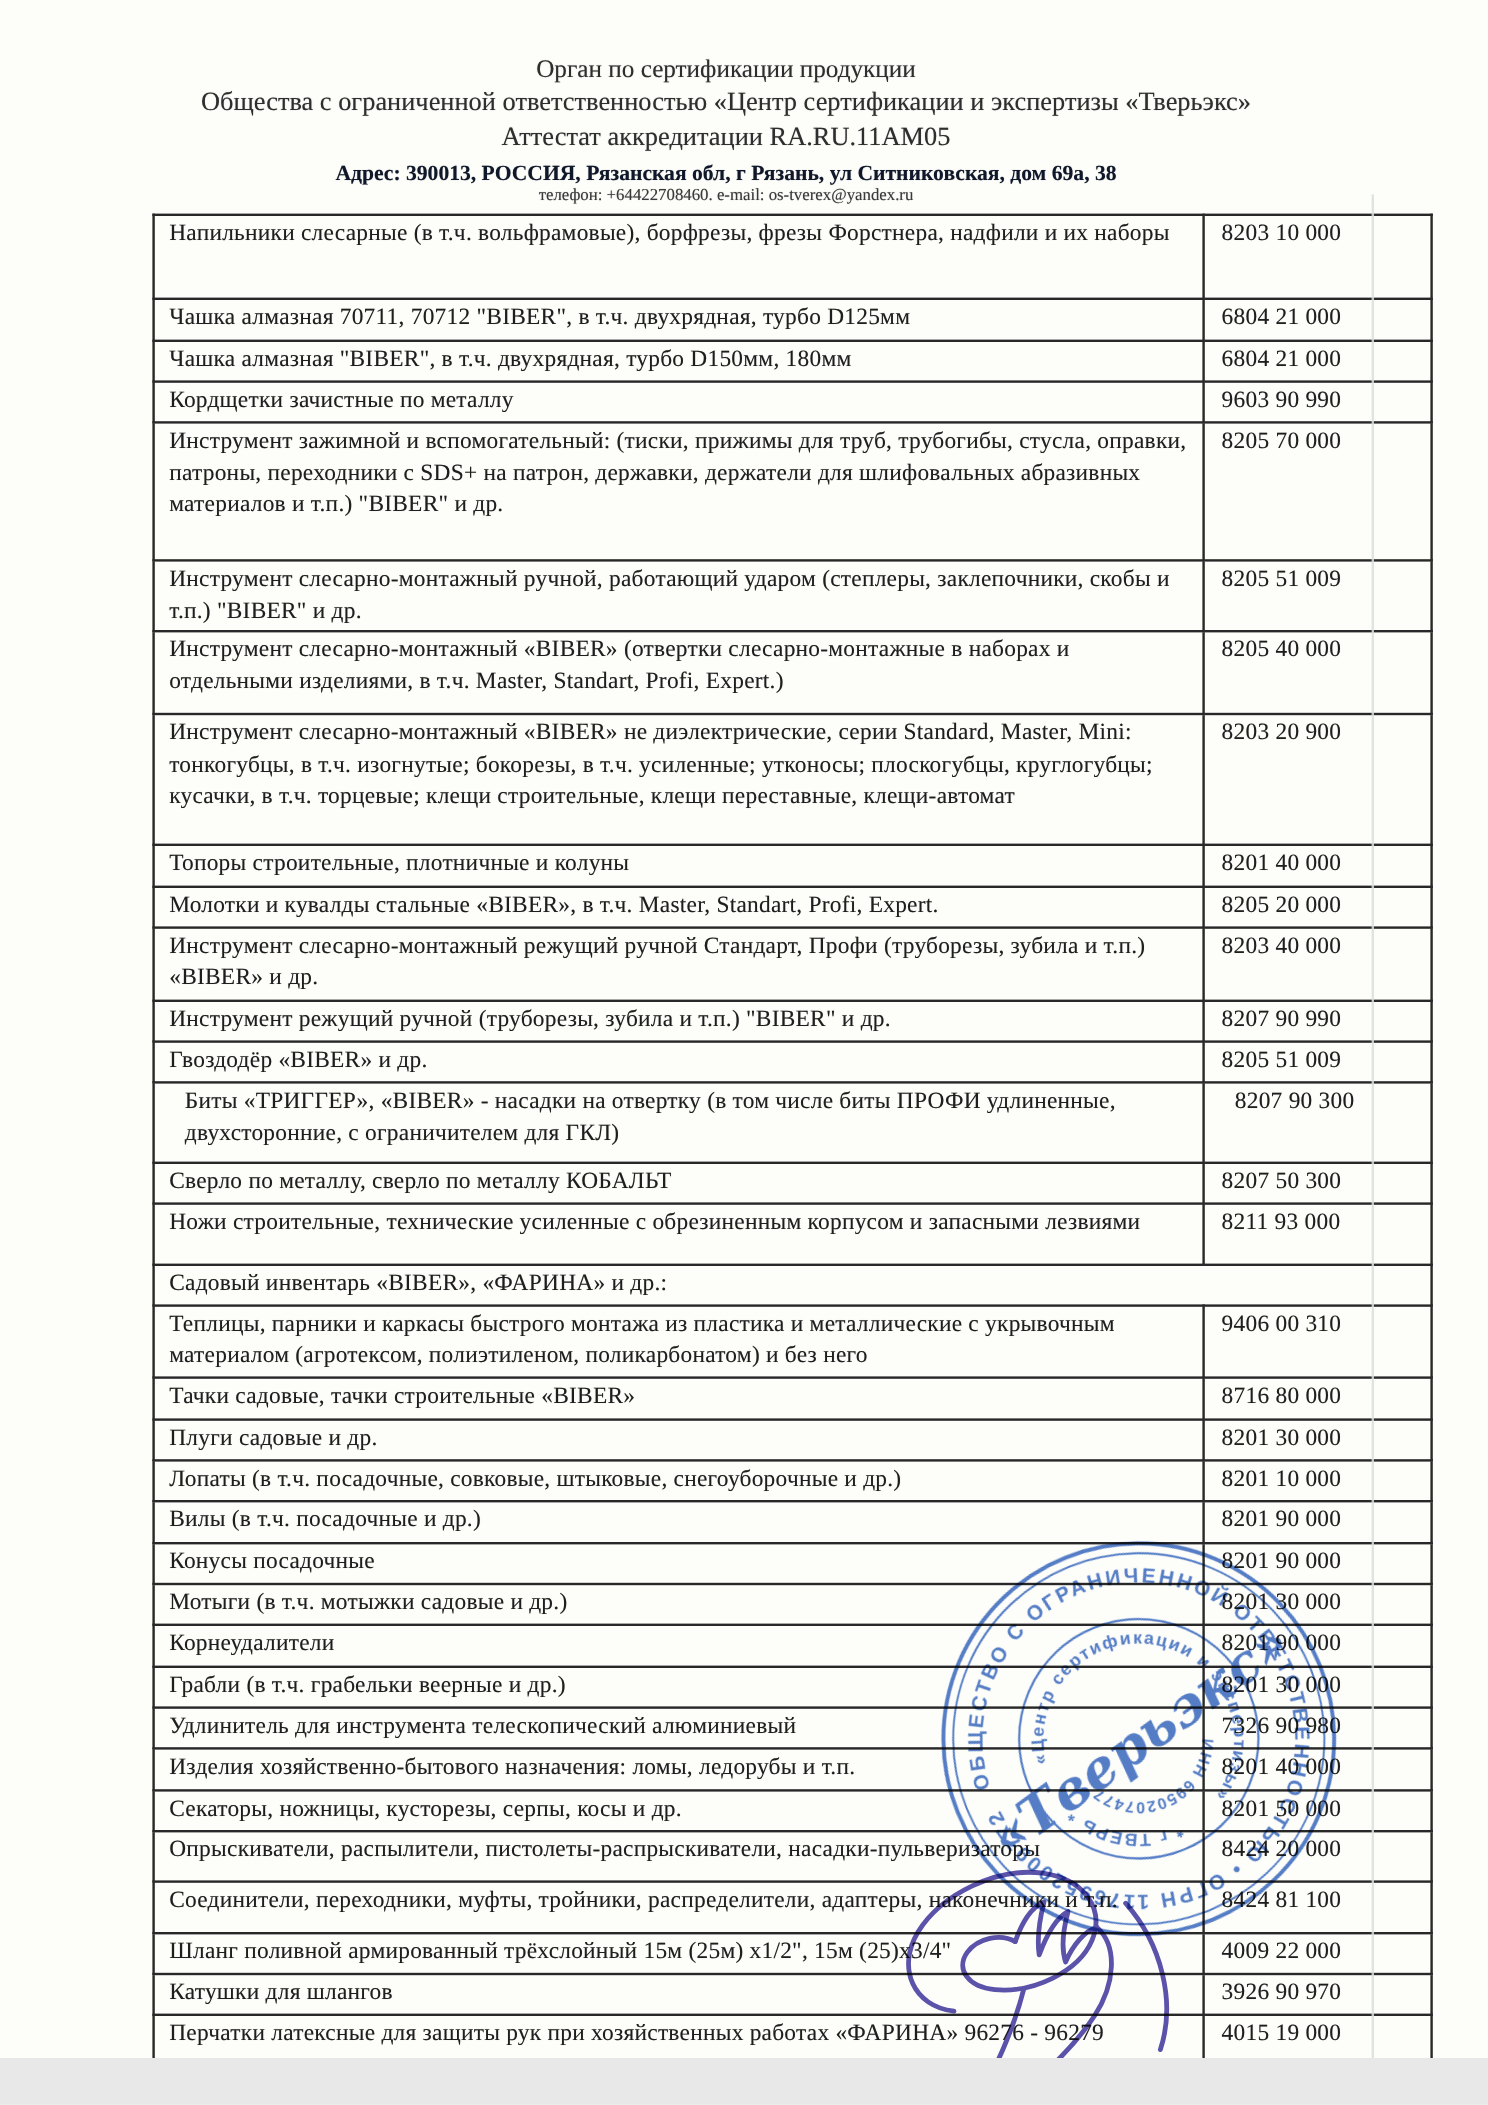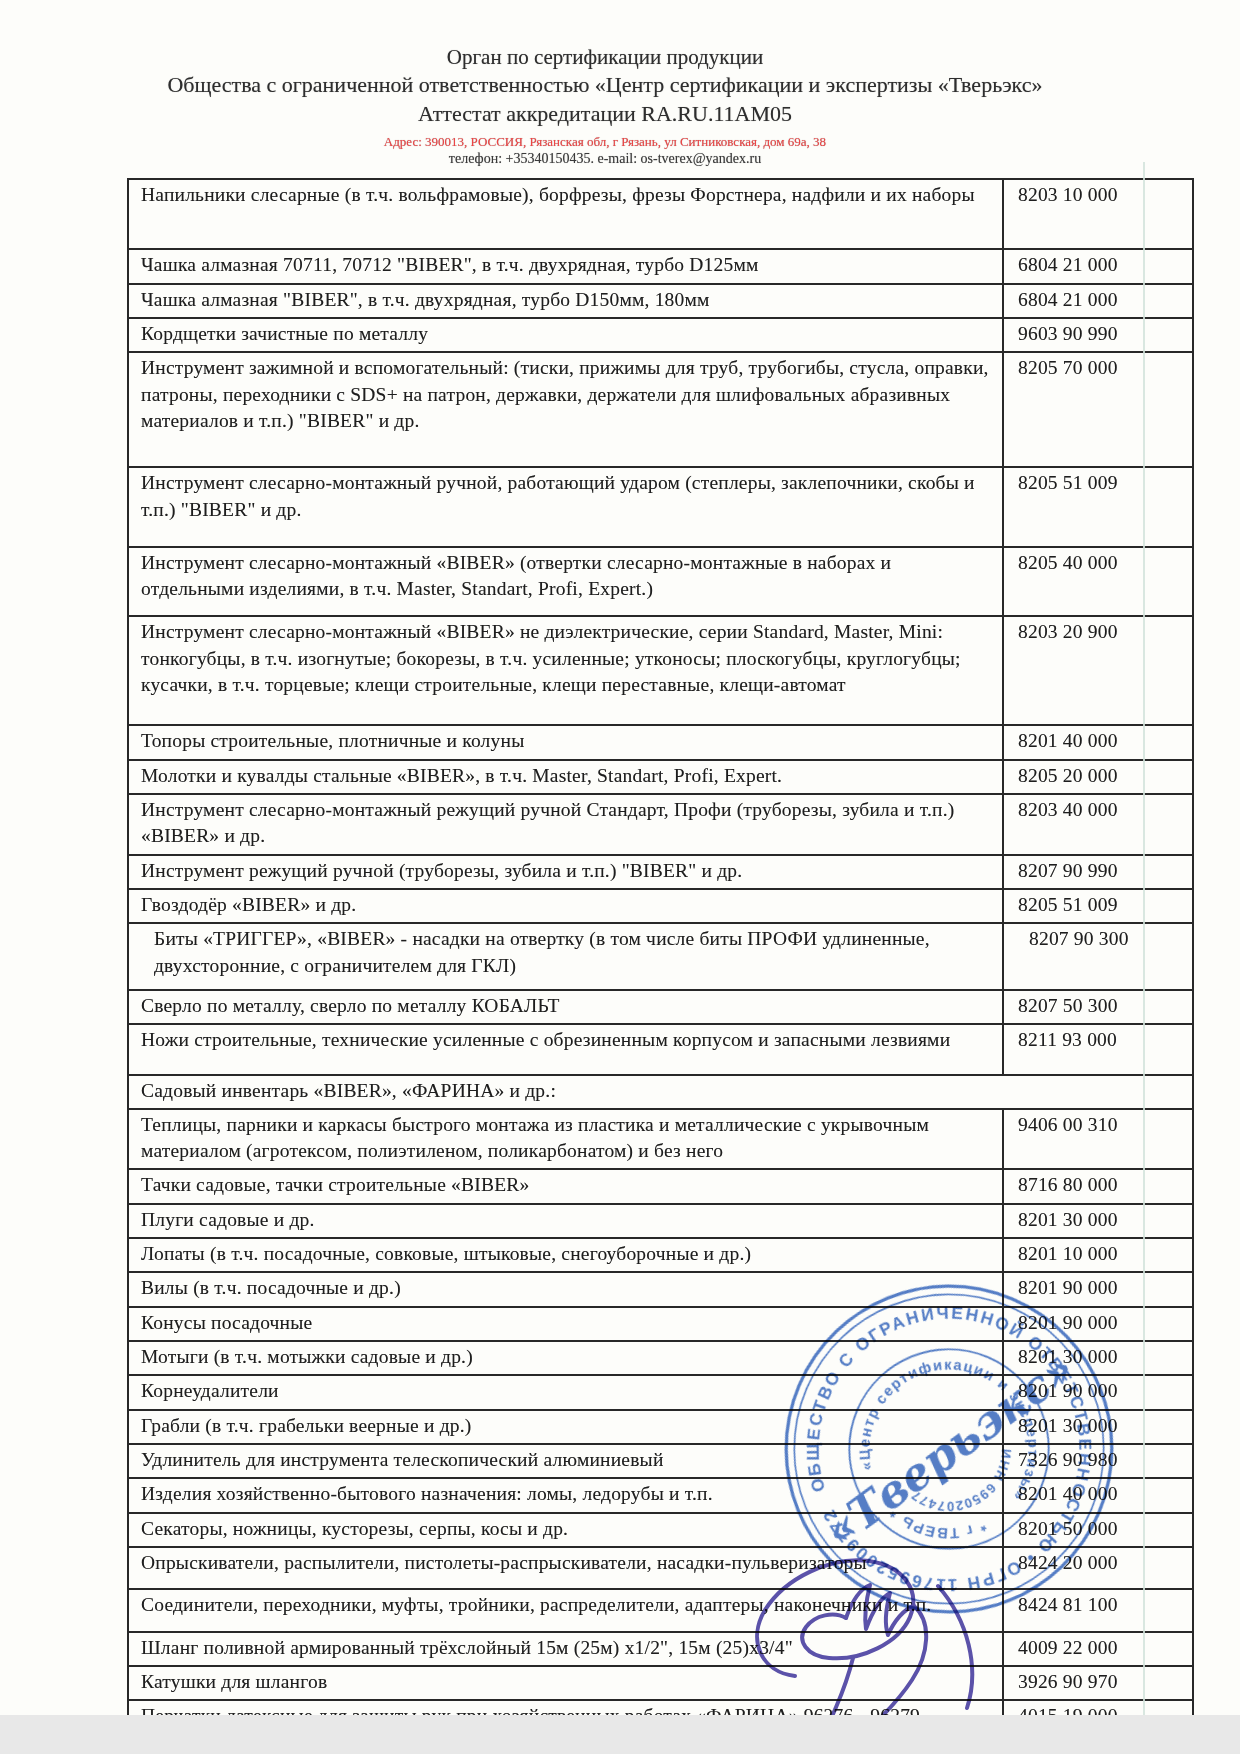--- a/index.html
+++ b/index.html
@@ -7,41 +7,41 @@
     position:relative; width:1240px; height:1715px; margin:0 auto;
     background:#fdfdfa; overflow:hidden;
     font-family:"Liberation Serif","DejaVu Serif",serif; color:#1e1e1e;
   }
   
   .header { position:absolute; top:44px; left:15px; width:1180px; text-align:center; color:#2e2e2e; }
   .header .ln { text-shadow:0 0 0.8px rgba(40,40,40,0.45); }
   .h1 { font-size:21px; line-height:1.3; }
   .h2 { font-size:22px; line-height:1.25; }
   .h3 { font-size:22px; line-height:1.25; margin-top:1px; }
-  .addr { font-size:13px; margin-top:7px; color:#ef4444; }
+  .addr { font-size:18px; margin-top:7px; color:#0f172a;font-weight:bold; }
   .tel  { font-size:14px; margin-top:1px; color:#3a3a3a; }
 
   
   table.product-table {
     position:absolute; left:127px; top:178px; width:1065px;
     border-collapse:collapse; table-layout:fixed;
   }
   .product-table td {
     border:2px solid #282828;
     font-size:19.5px; line-height:1.35; letter-spacing:0.2px;
     padding:2px 10px 4px 12px; vertical-align:top;
     text-shadow:0 0 0.6px rgba(30,30,30,0.35);
   }
   .product-table col.col-desc { width:875px; }
   .product-table col.col-code { width:190px; }
   .product-table td.c-code { padding-left:14px; white-space:nowrap; }
   
   .product-table tr:nth-child(1) td { padding-bottom:40px; }
   .product-table tr:nth-child(5) td { padding-bottom:32px;border-radius:25px; }
-  .product-table tr:nth-child(6) td { padding-bottom:23px;margin-top:32px; }
+  .product-table tr:nth-child(6) td { padding-bottom:2px;margin-top:32px; }
   .product-table tr:nth-child(7) td { padding-bottom:13px; }
   .product-table tr:nth-child(8) td { padding-bottom:26px; }
   .product-table tr:nth-child(14) td { padding-bottom:10px;padding-left:25px; }
   .product-table tr:nth-child(16) td { padding-bottom:20px; }
   .product-table tr:nth-child(30) td { padding-bottom:12px; }
   .product-table tr:nth-child(31) td { padding-bottom:12px; }
   .product-table tr:nth-child(34) td { padding-bottom:12px; }
 
   
   .scan-line { position:absolute; left:1143px; top:162px; width:2px; height:1592px;
@@ -72,21 +72,21 @@
 </head>
 <body>
 
 <div class="page">
 
   <div class="header">
     <div class="ln h1">Орган по сертификации продукции</div>
     <div class="ln h2">Общества с ограниченной ответственностью «Центр сертификации и экспертизы «Тверьэкс»</div>
     <div class="ln h3">Аттестат аккредитации RA.RU.11АМ05</div>
     <div class="ln addr">Адрес: 390013, РОССИЯ, Рязанская обл, г Рязань, ул Ситниковская, дом 69а, 38</div>
-    <div class="ln tel">телефон: +35340150435. e-mail: os-tverex@yandex.ru</div>
+    <div class="ln tel">телефон: +64422708460. e-mail: os-tverex@yandex.ru</div>
   </div>
 
   <table class="product-table">
     <colgroup>
         <col class="col-desc">
         <col class="col-code">
       </colgroup>
     <tbody>
         <tr>
           <td>Напильники слесарные (в т.ч. вольфрамовые), борфрезы, фрезы Форстнера, надфили и их наборы</td>

